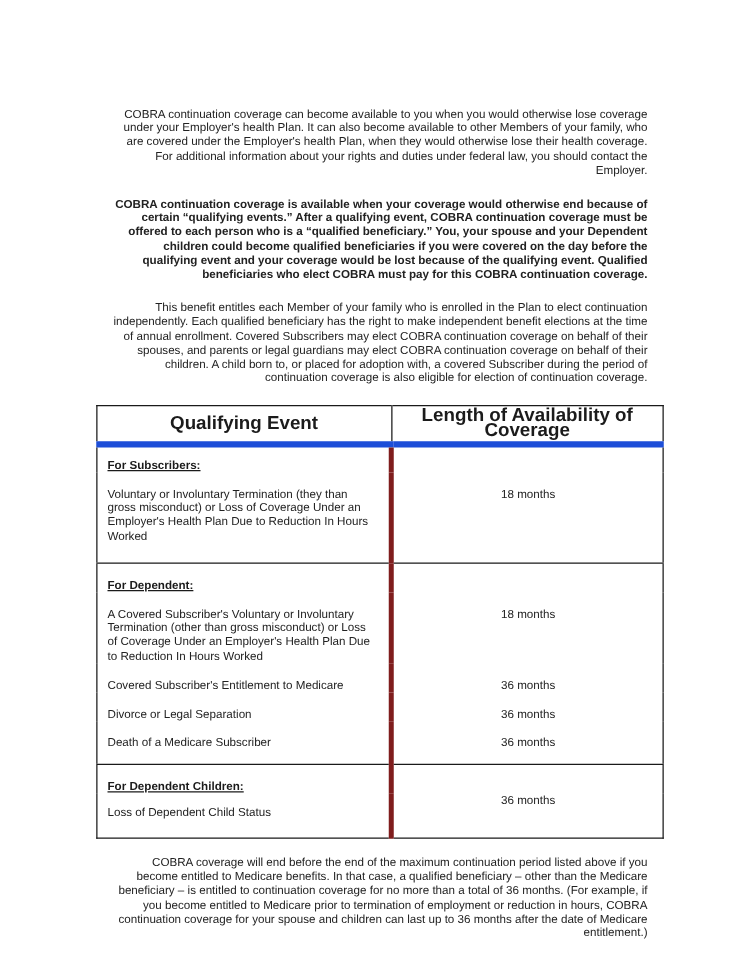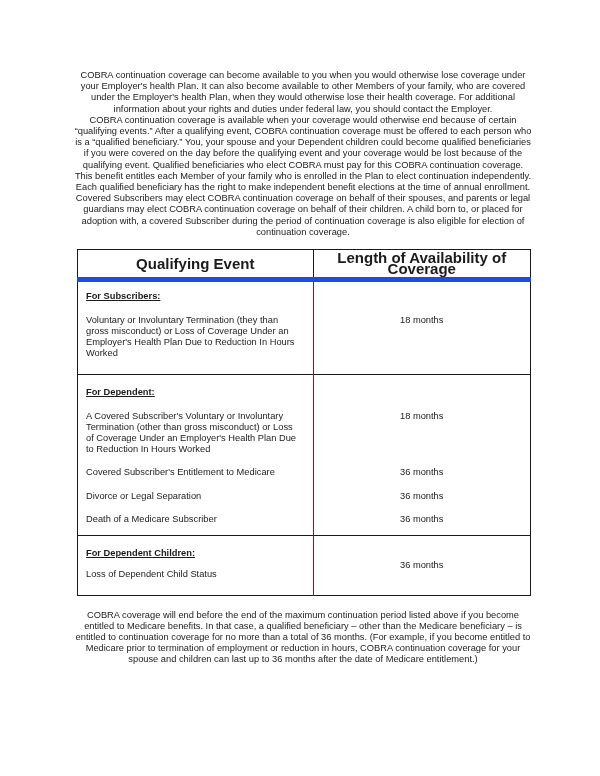--- a/index.html
+++ b/index.html
@@ -10,33 +10,33 @@
     color: #222222;
     -webkit-font-smoothing: antialiased;
   }
   .page {
     box-sizing: border-box;
     width: 600px; height: 776px;
     padding: 70px 66px 0 72px;
     position: relative;
   }
   p.body-text {
-    margin: 0;
+    margin: 16px;
     font-size: 9.3px;
     line-height: 11.2px;
-    text-align: center;
+    text-align: right;
   }
   h1.section-heading {
     margin: 17px 0 13px 0;
     font-size: 11.6px;
     line-height: 14px;
     font-weight: bold;
     color: #1b1b1b;
   }
-  .para-2 { margin-top: 0; }
+  .para-2 { margin-top: 0; font-weight: bold; }
   .para-3 { margin-top: 10px; }
   table.cobra-table {
     border-collapse: collapse;
     table-layout: fixed;
     width: 454px;
     margin: 11px 0 0 5px;
     border: 1.5px solid #1a1a1a;
     font-size: 9.3px;
     line-height: 11.2px;
     color: #222222;
@@ -57,21 +57,21 @@
   .group-heading {
     font-weight: bold;
     text-decoration: underline;
     color: #1b1b1b;
   }
   td.ev { padding: 12px 12px 0 8px; }
   td.ev.pb15 { padding-bottom: 15px; }
   td.ev.pb10 { padding-bottom: 10px; }
   td.ev.s3 { padding: 10px 12px 14px 8px; }
   td.len {
-    border-left: 1px solid #7f1d1d;
+    border-left: 4px solid #7f1d1d;
     text-align: center;
     vertical-align: top;
     padding: 12px 0 0 0;
   }
   td.len.mid {
     vertical-align: middle;
     padding: 0;
   }
   tr.sec-start td { border-top: 1px solid #1a1a1a; }
   p.closing { margin-top: 14px; }

